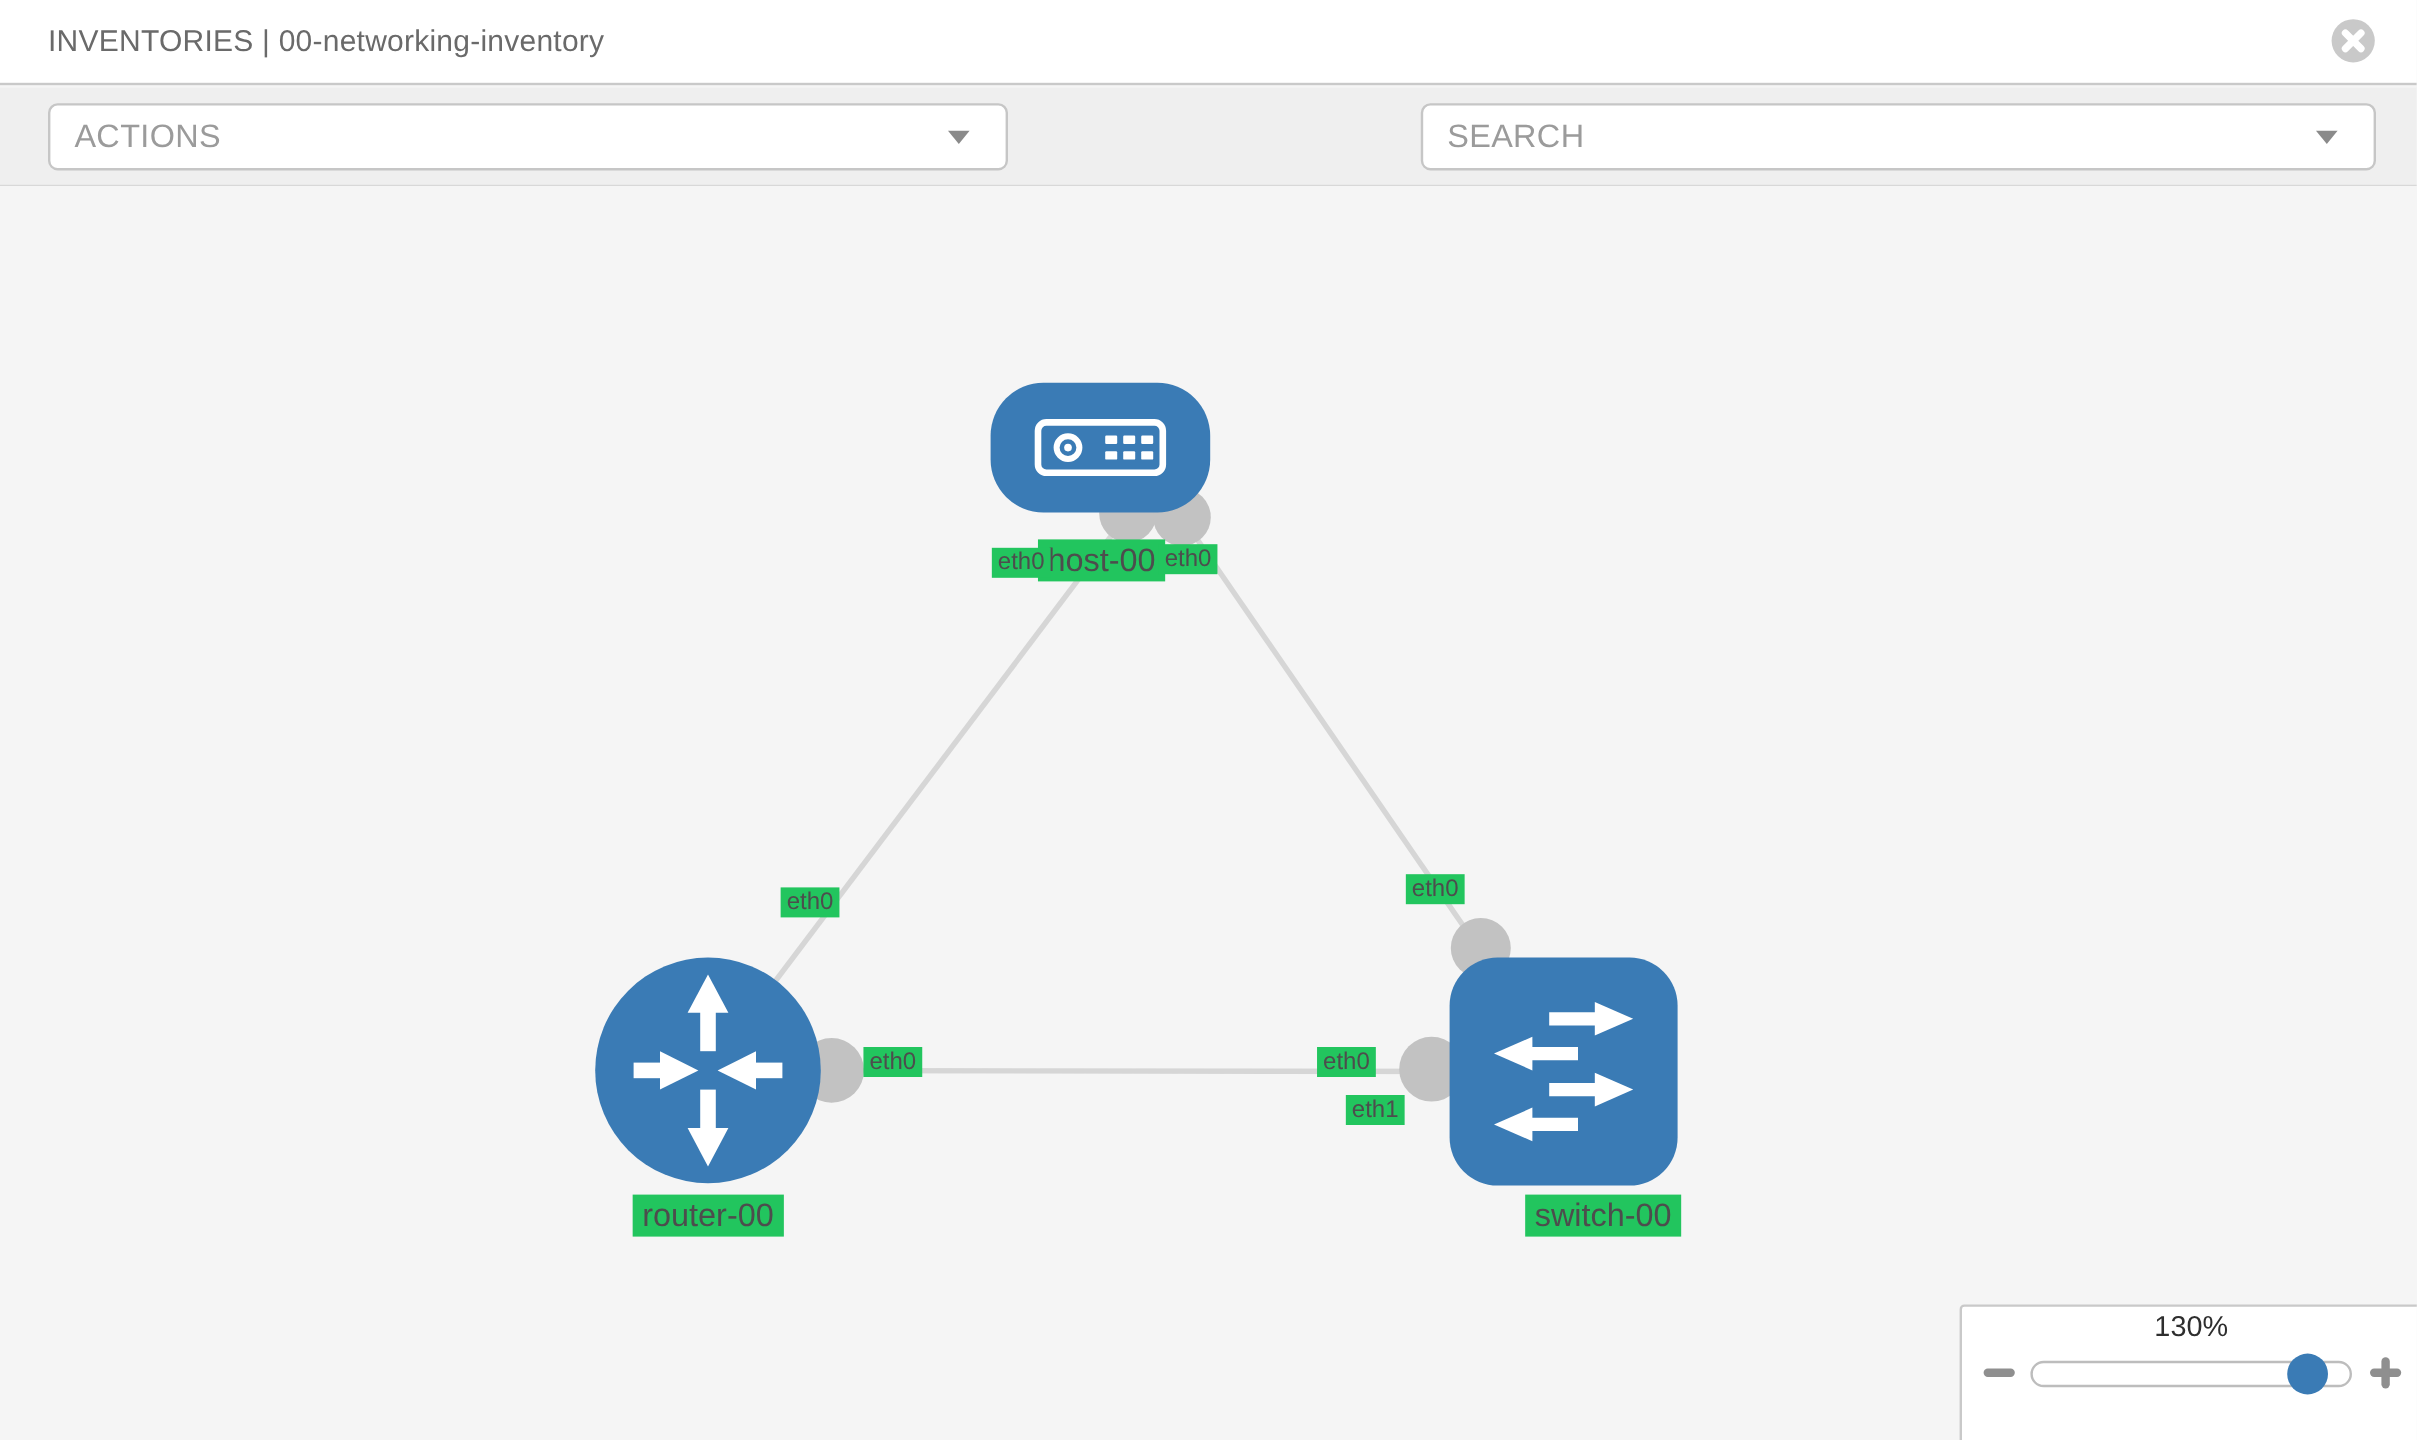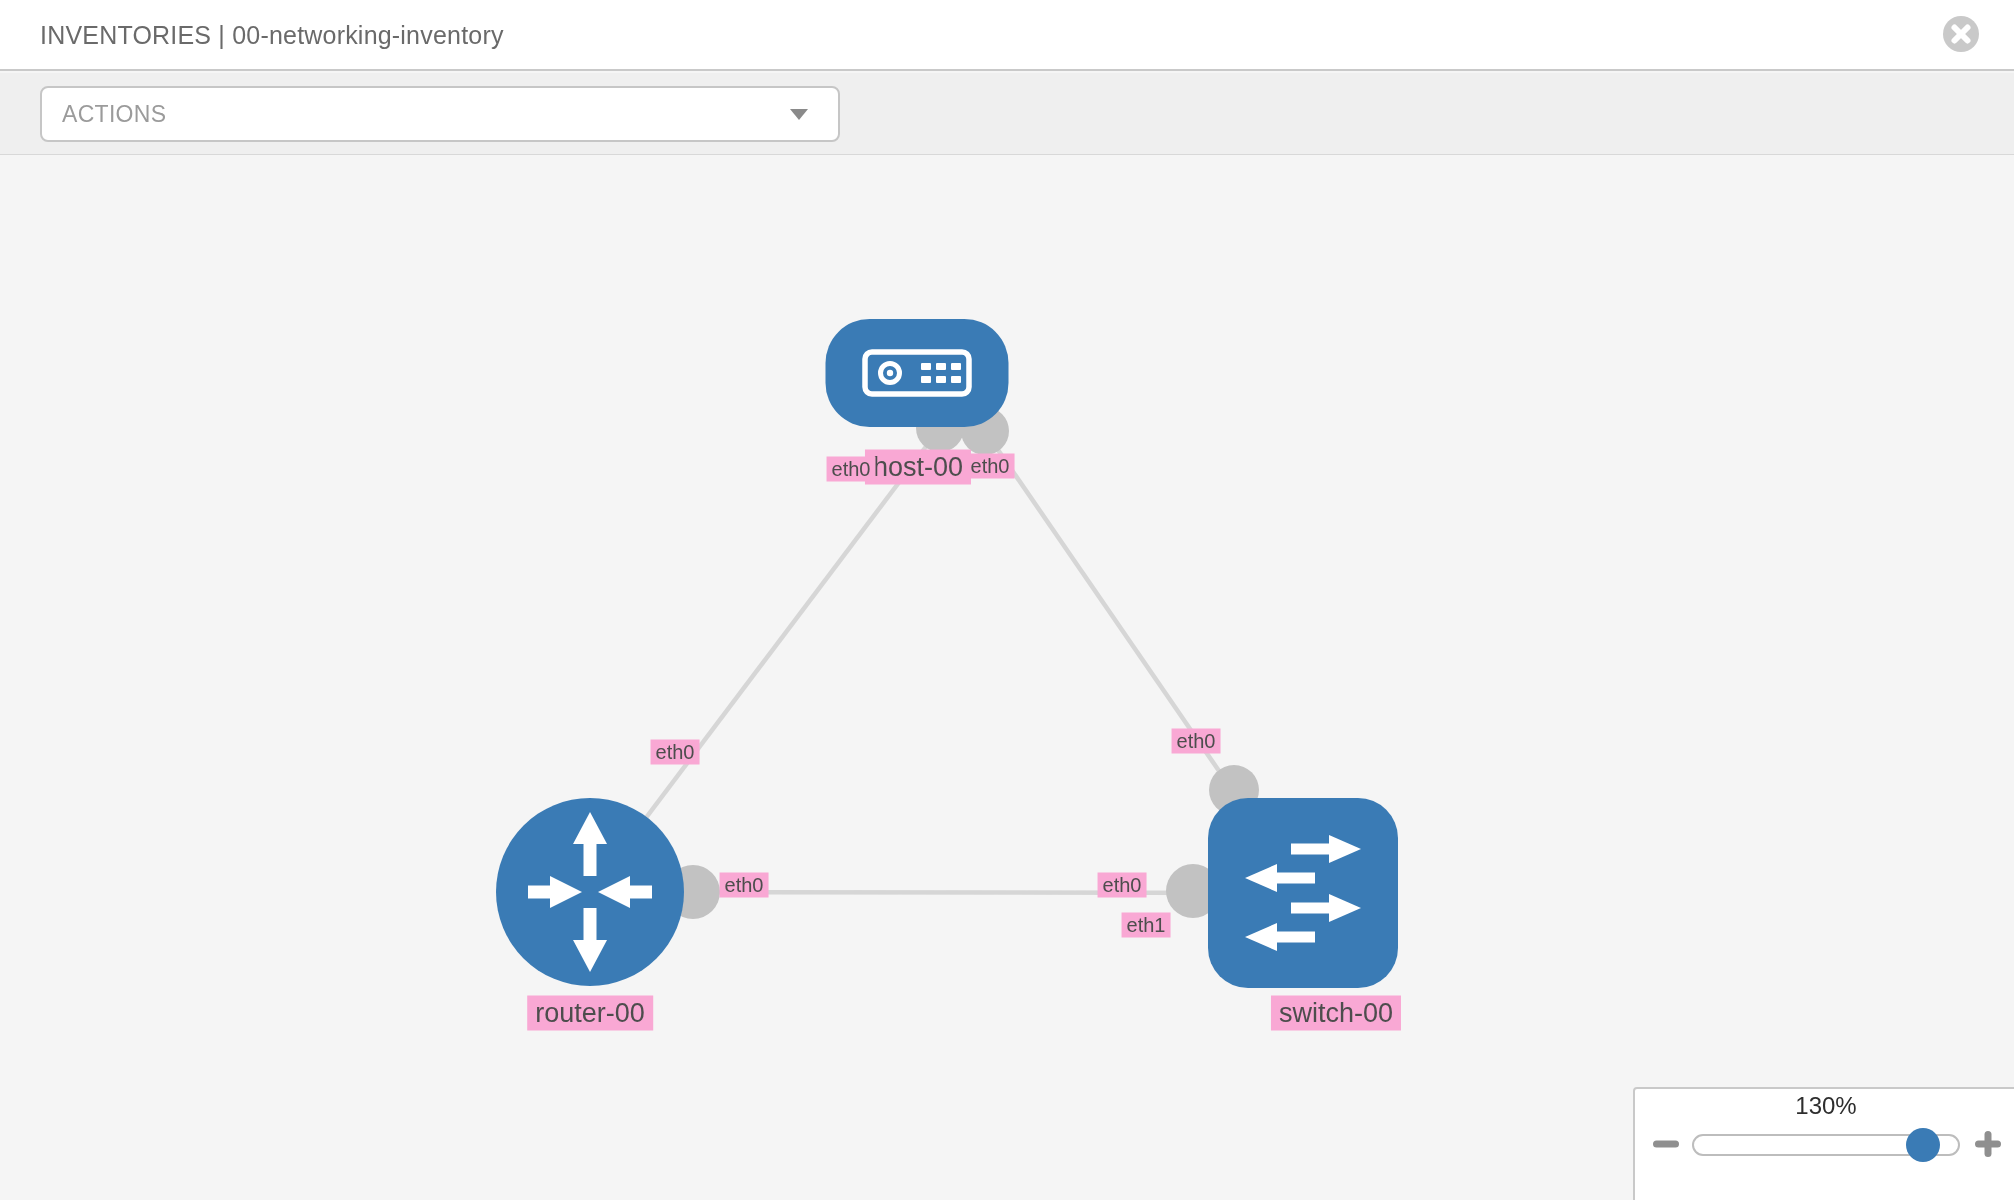--- a/index.html
+++ b/index.html
@@ -31,42 +31,42 @@
     background:#efefef; border-bottom:1px solid #d8d8d8;
   }
   .select-box {
     position:absolute; top:13px; height:56px; background:#fff;
     border:2px solid #c6c6c6; border-radius:8px;
   }
   .actions-box { left:40px;  width:800px; }
   .search-box  { left:1184px; width:796px; }
   .select-label {
     position:absolute; left:20px; top:50%; transform:translateY(-50%);
-    font-size:23px; color:#9b9b9b; letter-spacing:.3px;
+    font-size:27px; color:#9b9b9b; letter-spacing:.3px;
   }
   .caret {
     position:absolute; right:30px; top:50%; margin-top:-5px;
     width:0; height:0;
     border-left:9px solid transparent; border-right:9px solid transparent;
     border-top:11px solid #8a8a8a;
   }
   .tool-icon { position:absolute; cursor:pointer; }
   .wrench-pos { left:1056px; top:94px; }
   .key-pos    { left:1112px; top:92px; }
 
   
   .canvas {
     position:absolute; top:156px; left:0; width:2014px; height:1044px;
     background:#f5f5f5;
   }
   .topo-svg { position:absolute; top:0; left:0; }
 
   .lbl {
     position:absolute; transform:translate(-50%,-50%);
-    background:#f9a8d4; color:#4d4d4d; white-space:nowrap; z-index:3;
+    background:#22c55e; color:#4d4d4d; white-space:nowrap; z-index:3;
   }
   .node-lbl { font-size:27px; padding:2px 8px; }
   .if-lbl   { font-size:20px; padding:1px 5px; }
 
   .pos-host-lbl    { left:918px;  top:467px; }
   .pos-router-lbl  { left:590px;  top:1013px; }
   .pos-switch-lbl  { left:1336px; top:1013px; }
   .pos-host-eth-l  { left:851px;  top:469px; }
   .pos-host-eth-r  { left:990px;  top:466px; }
   .pos-router-top  { left:675px;  top:752px; }
@@ -126,20 +126,24 @@
   </span>
 
   <span class="tool-icon key-pos">
     <svg width="46" height="46" viewBox="0 0 24 24">
       <g transform="rotate(45 12 12)">
         <path fill="#8a8a8a" d="M12.65 10C11.83 7.67 9.61 6 7 6c-3.31 0-6 2.69-6 6s2.69 6 6 6c2.61 0 4.83-1.67 5.65-4H17v4h4v-4h2v-4H12.65zM7 14c-1.1 0-2-.9-2-2s.9-2 2-2 2 .9 2 2-.9 2-2 2z"></path>
       </g>
     </svg>
   </span>
 
+  <div class="select-box search-box">
+    <span class="select-label">SEARCH</span>
+    <span class="caret"></span>
+  </div>
 </div>
 
 <div class="canvas">
   <svg class="topo-svg" width="2014" height="1044" viewBox="0 0 2014 1044">
 
     <g stroke="#d6d6d6" stroke-width="4.5">
       <line x1="940" y1="272" x2="590" y2="736"></line>
       <line x1="985" y1="275" x2="1303" y2="737"></line>
       <line x1="590" y1="736" x2="1303" y2="737"></line>
     </g>

